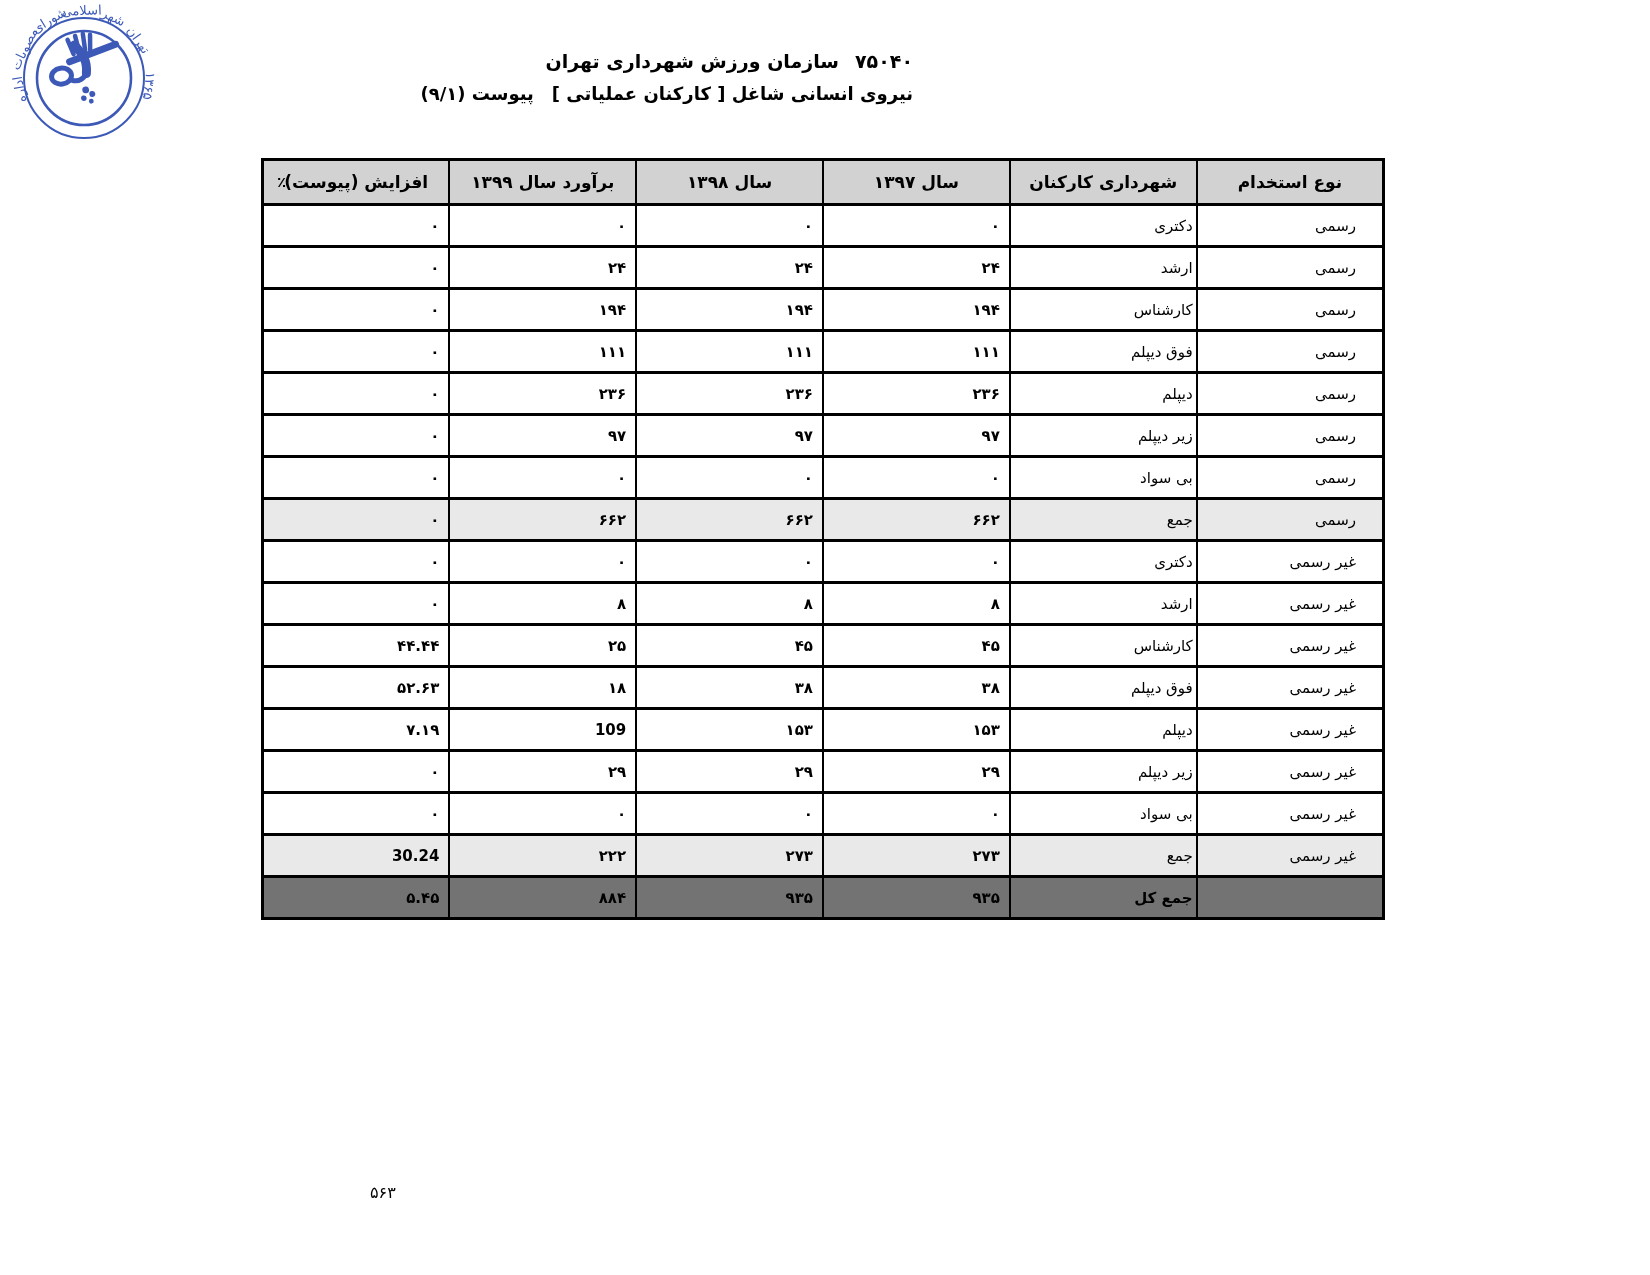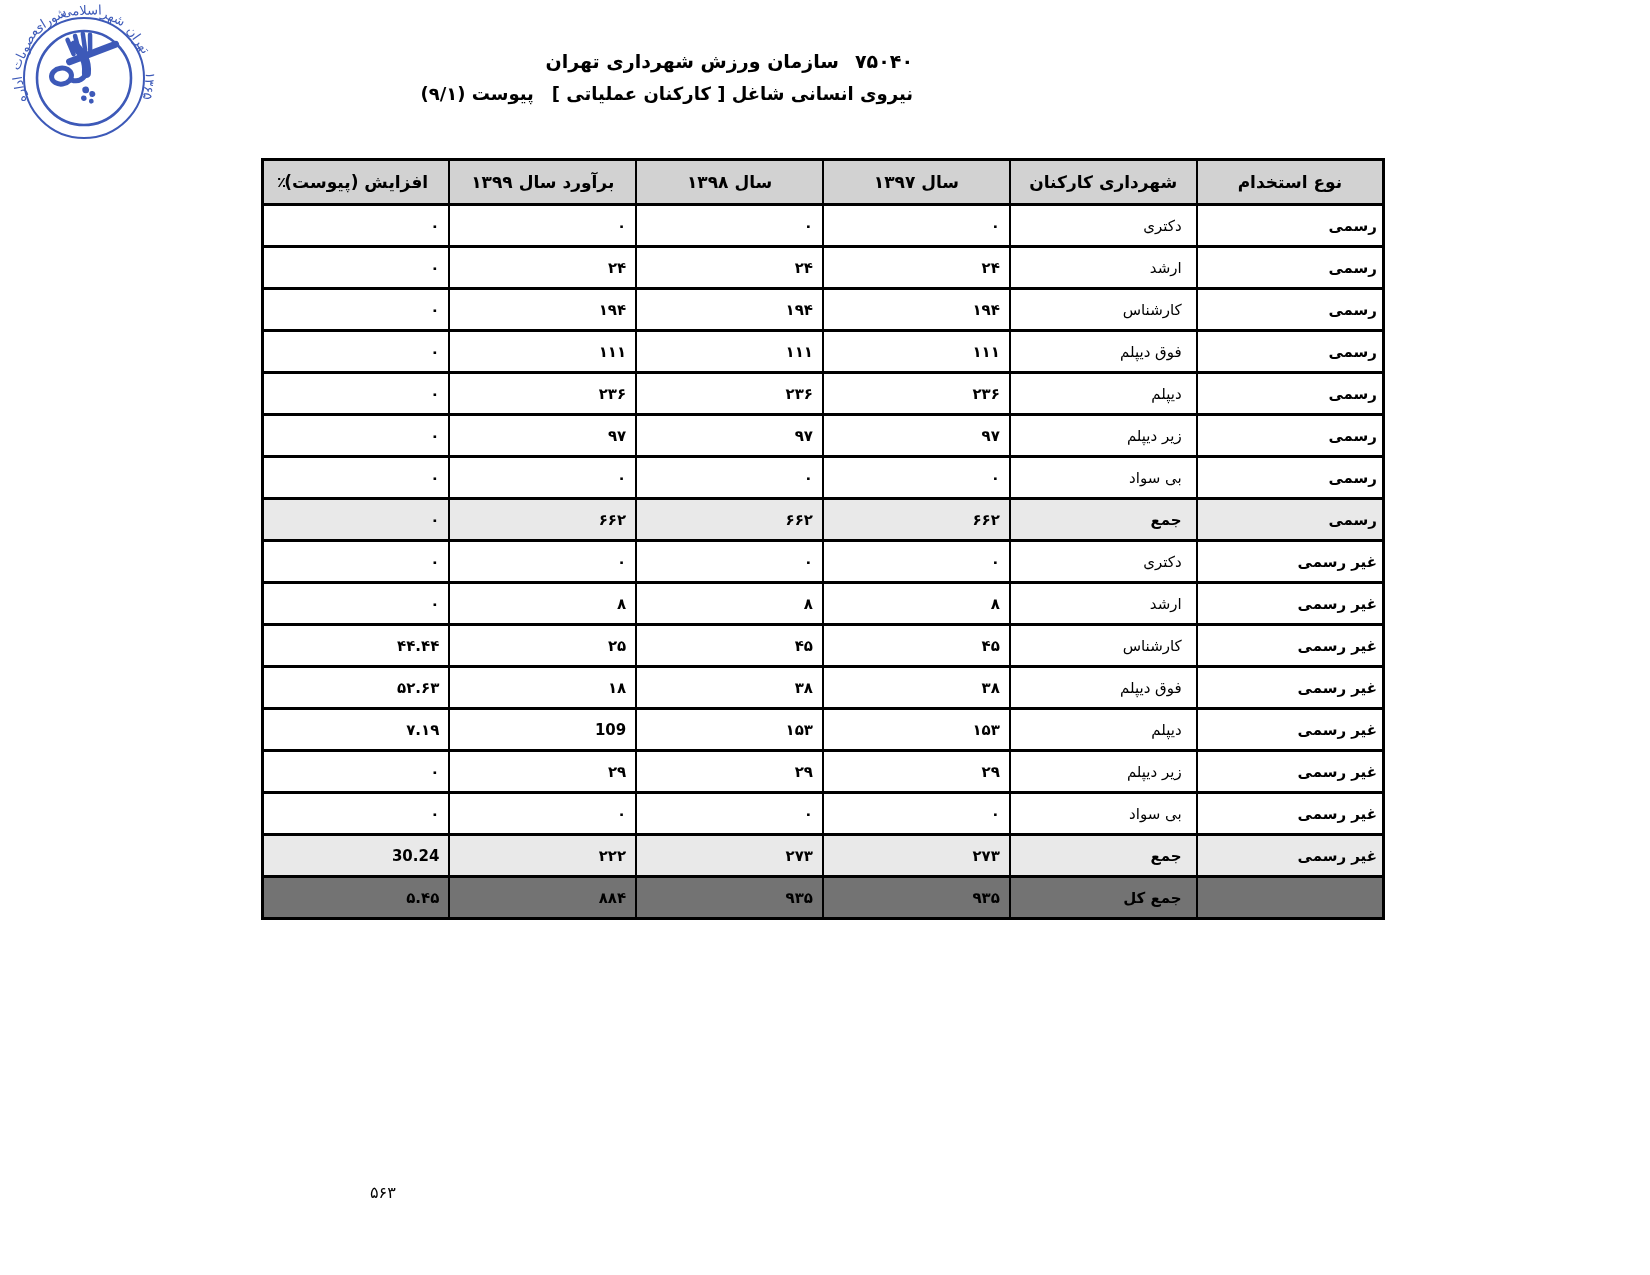--- a/index.html
+++ b/index.html
@@ -78,26 +78,26 @@
     position:relative;
     padding:0;
   }
   .doc-table td{
     height:39px;
     font-size:15px;
     text-align:right;
     padding:0 9px 0 4px;
     background:#fff;
   }
-  .doc-table td.col-type{padding-right:5px;font-weight:bold;}
-  .doc-table td.col-edu{padding-right:14px;font-weight:normal;}
+  .doc-table td.col-type{padding-right:26px;font-weight:normal;}
+  .doc-table td.col-edu{padding-right:3px;font-weight:normal;}
   .doc-table td.col-num,
   .doc-table td.col-pct{font-weight:bold;}
   .doc-table tr.subtotal td{background:#e9e9e9;}
-  .doc-table tr.subtotal td.col-edu{font-weight:bold;}
+  .doc-table tr.subtotal td.col-edu{font-weight:normal;}
   .doc-table tr.grandtotal td{background:#737373;}
   .doc-table tr.grandtotal td.col-edu{font-weight:bold;}
   .pct-sign{
     position:absolute;
     left:13px;
     top:50%;
     transform:translateY(-50%);
     font-size:15px;
     font-weight:bold;
   }

